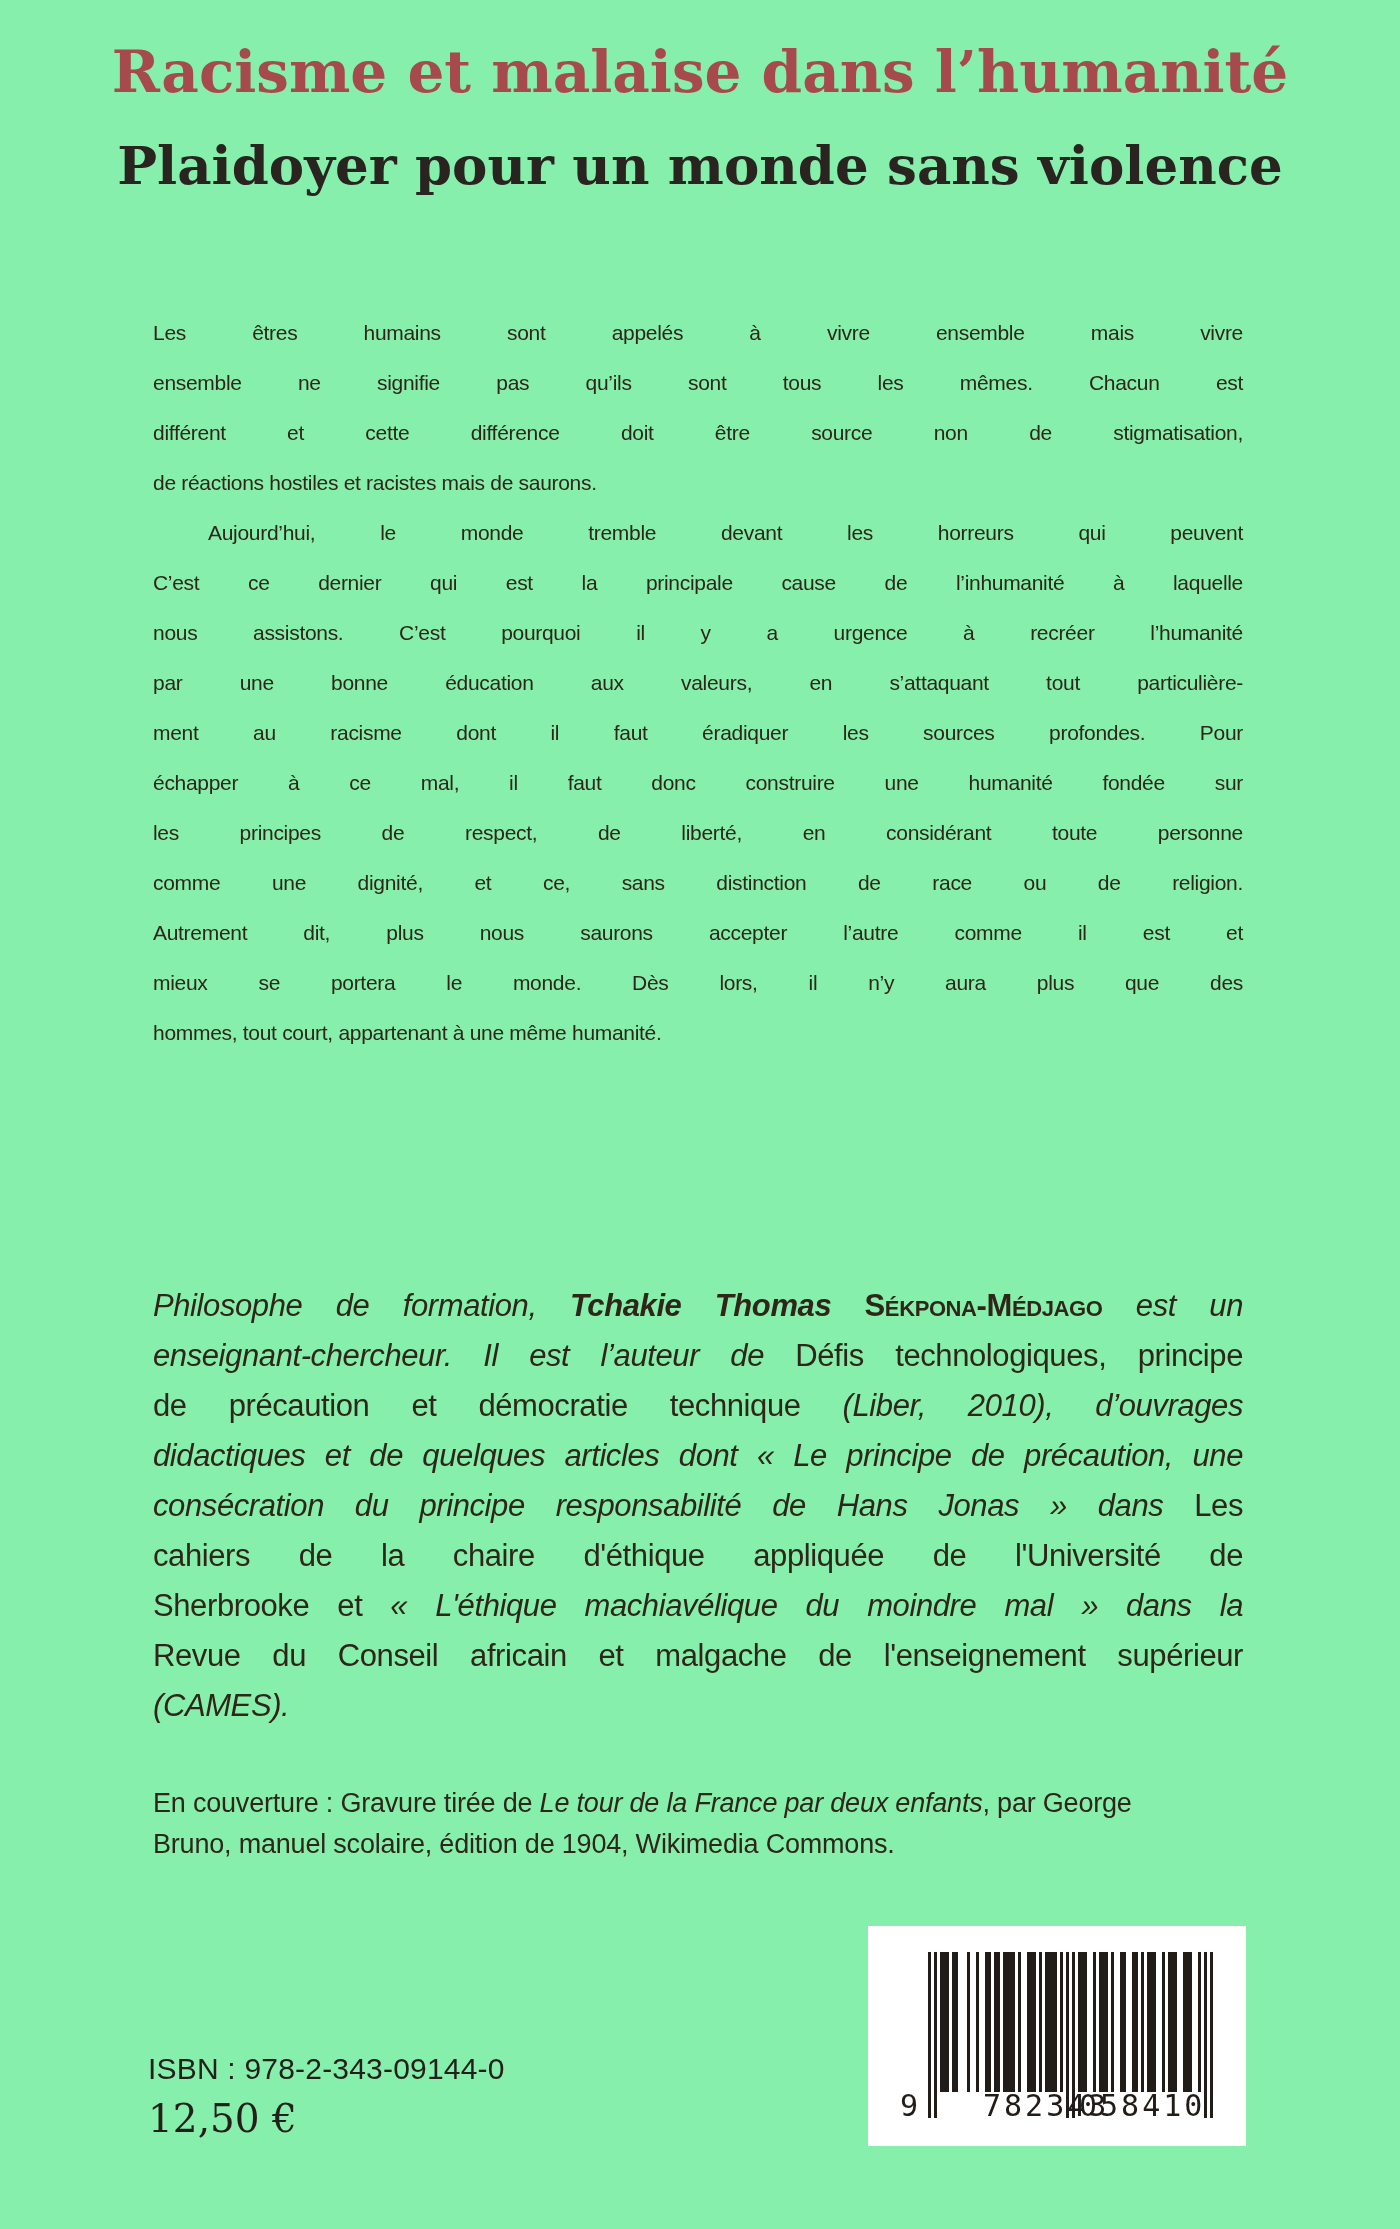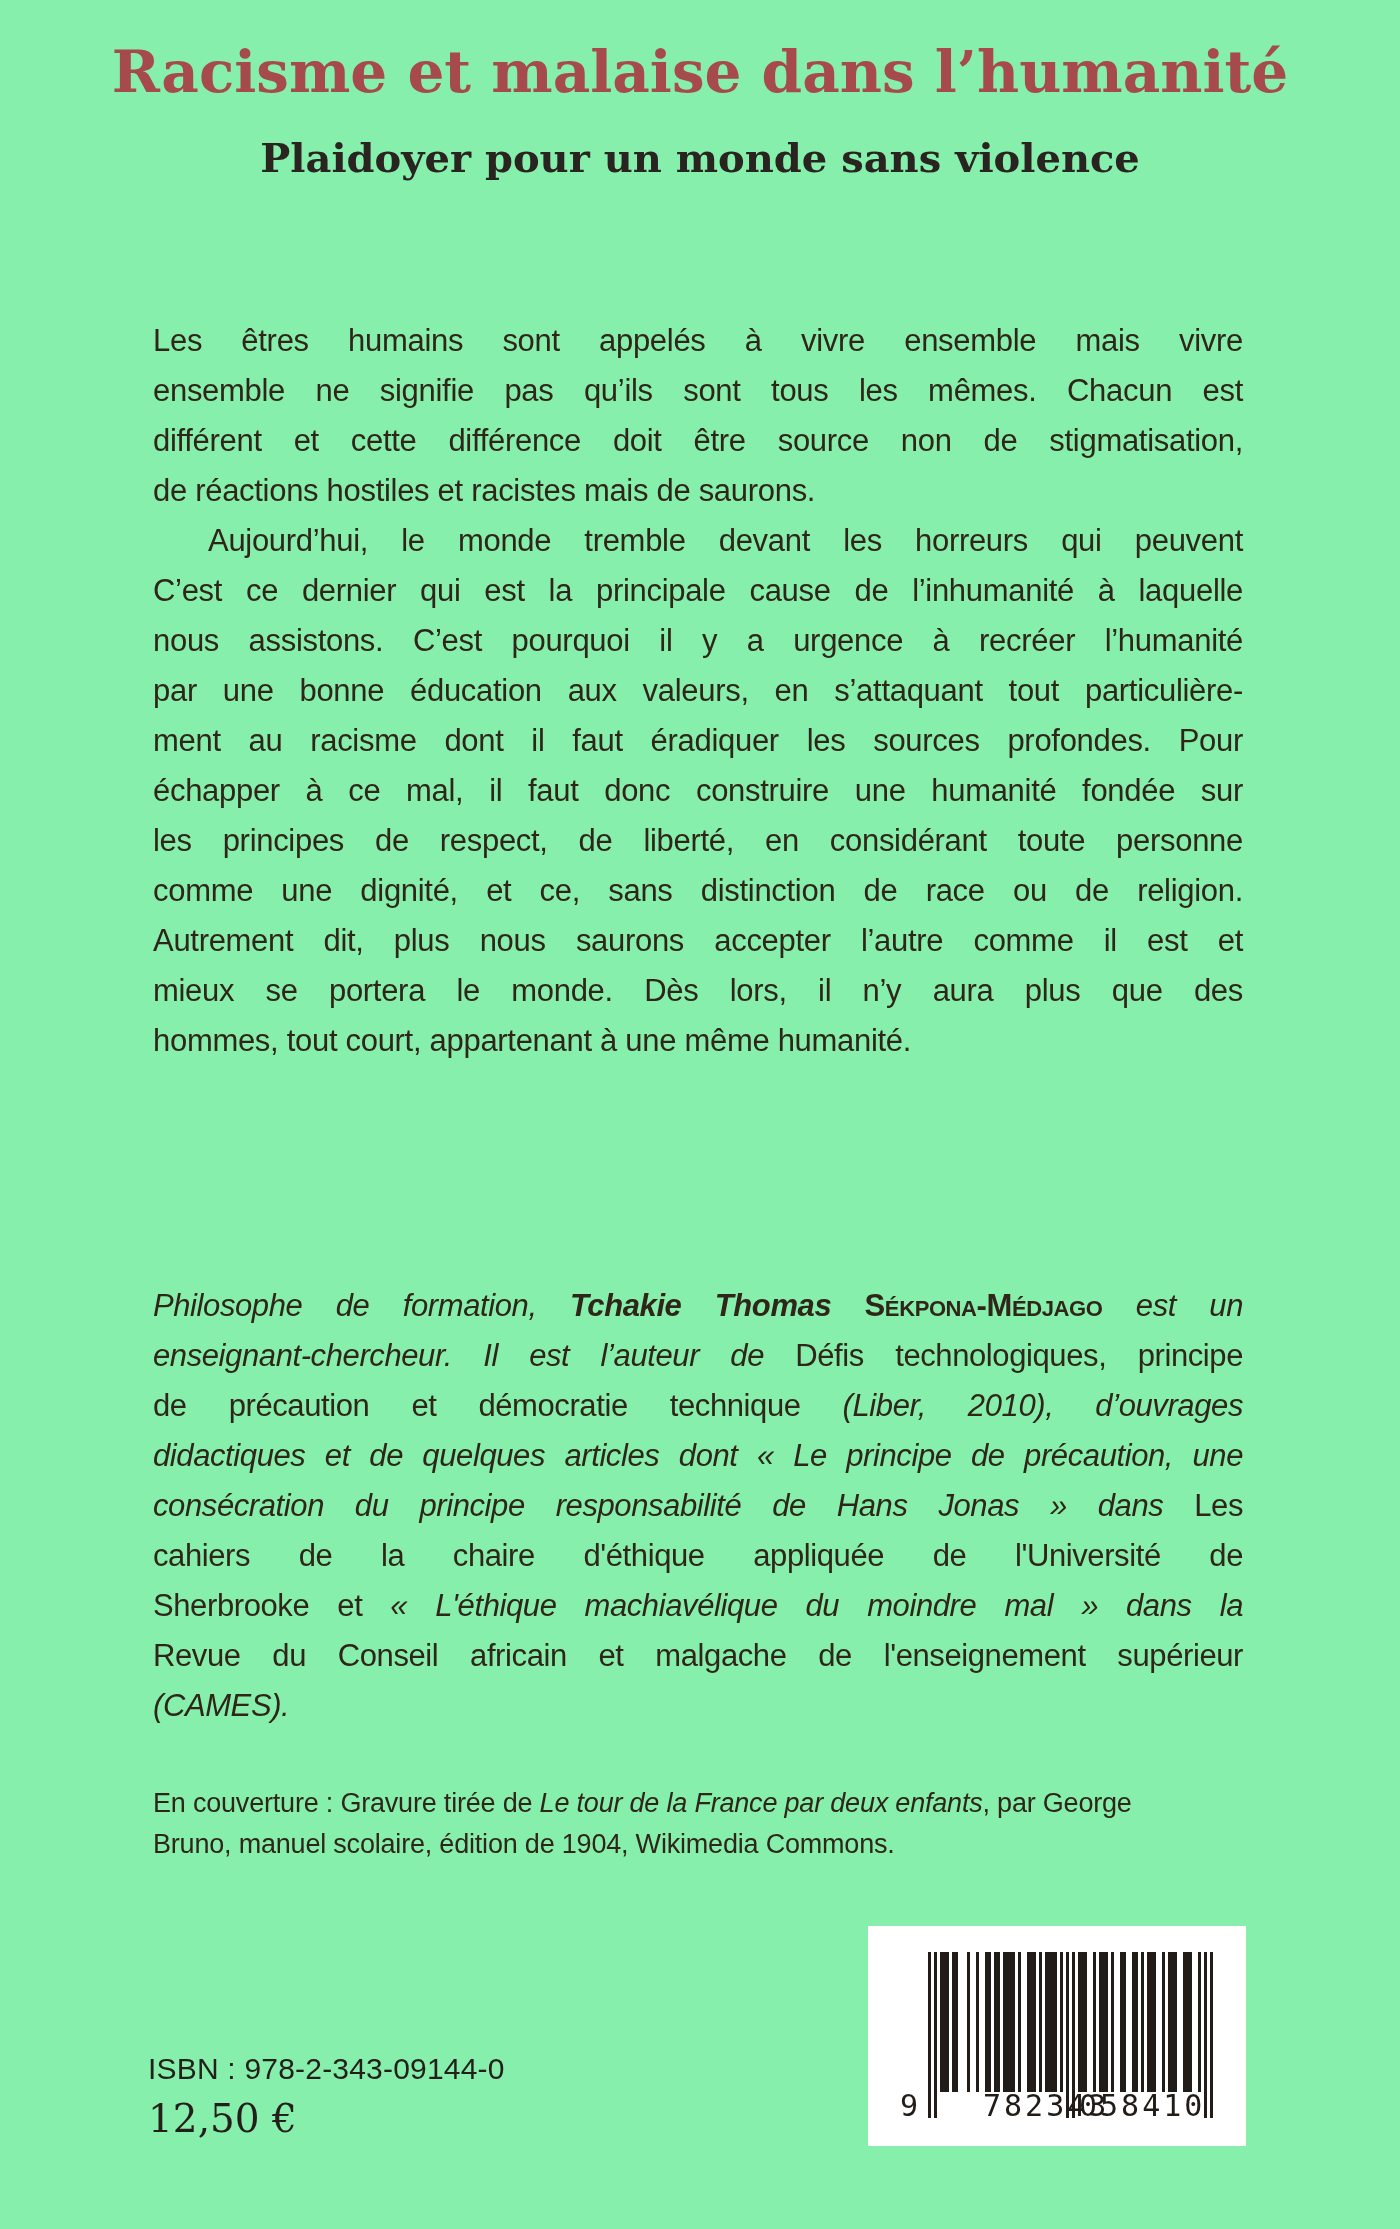--- a/index.html
+++ b/index.html
@@ -19,26 +19,26 @@
     font-weight:700;
     font-size:58px;
     letter-spacing:0px;
     color:#a64a4e;
   }
   .subtitle{
     position:absolute;left:0;top:134px;width:1400px;
     text-align:center;
     font-family:"DejaVu Serif",serif;
     font-weight:700;
-    font-size:40px;
+    font-size:53px;
     color:#2a2421;
   }
   
   .textblock{position:absolute;left:153px;width:1090px;}
-  .synopsis{top:316px;font-size:31px;line-height:50px;letter-spacing:-0.3px;}
+  .synopsis{top:308px;font-size:21px;line-height:50px;letter-spacing:-0.3px;}
   .bio{top:1281px;font-size:31px;line-height:50px;letter-spacing:-0.4px;}
   .credit{top:1783px;font-size:27px;line-height:41px;letter-spacing:-0.2px;width:1140px;}
   .line{
     text-align:justify;
     text-align-last:justify;
     white-space:normal;
   }
   .line.end{text-align-last:left;}
   .line.indent{text-indent:55px;}
   .credit .line{text-align:left;text-align-last:left;}

